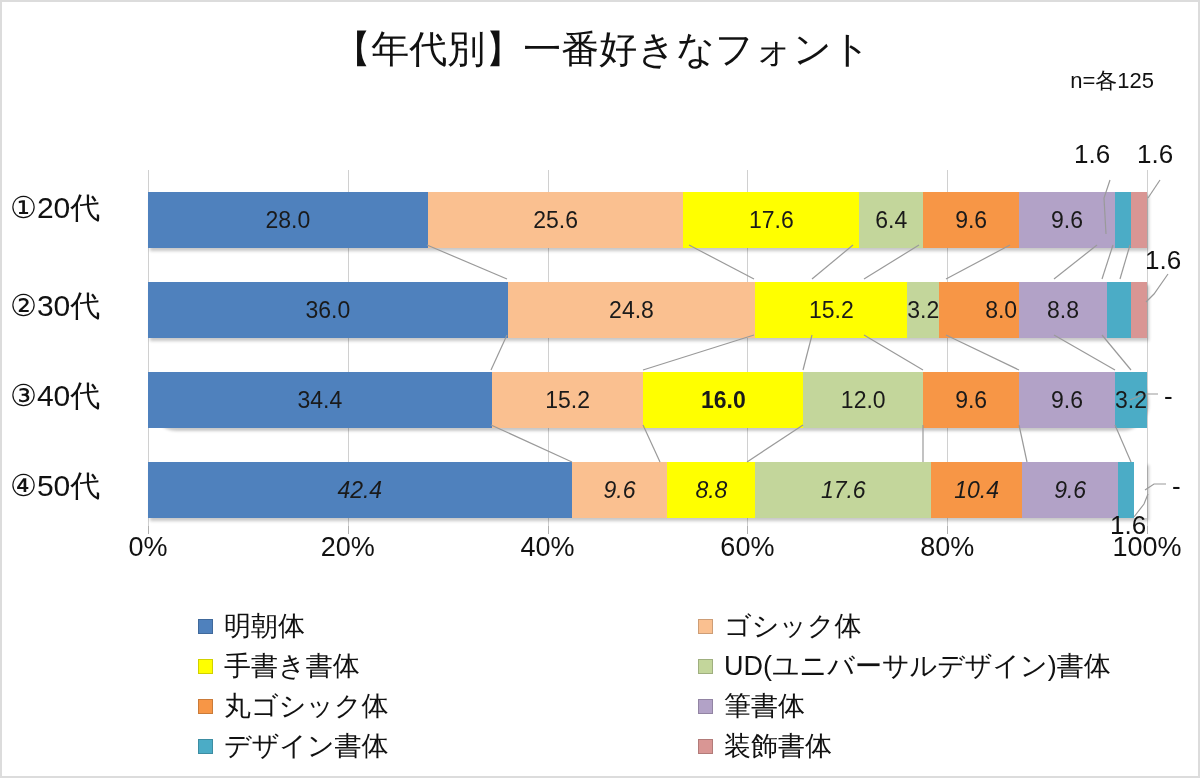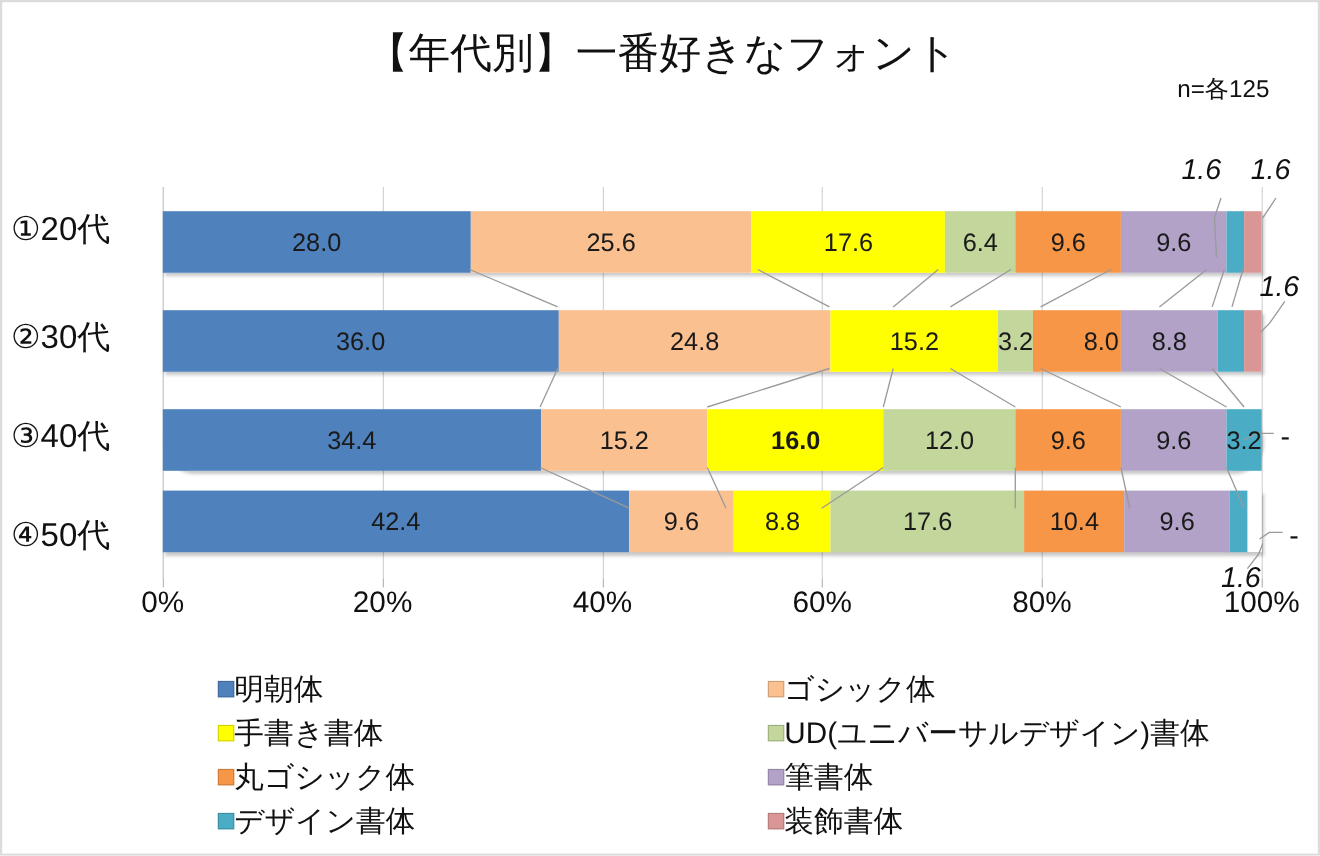--- a/index.html
+++ b/index.html
@@ -116,21 +116,20 @@
     background: #b0b0b0;
     top: 524px;
   }
 
   
   .callout {
     position: absolute;
     font-size: 26px;
     color: #111111;
     white-space: nowrap;
-    font-style: italic;
   }
   .dash-label {
     position: absolute;
     font-size: 26px;
     color: #111111;
     white-space: nowrap;
   }
   #leaders {
     position: absolute;
     left: 0;
@@ -147,21 +146,21 @@
     top: 604px;
     width: 960px;
     display: grid;
     grid-template-columns: 500px 460px;
     grid-auto-rows: 40px;
     align-items: center;
   }
   .legend-item {
     display: flex;
     align-items: center;
-    gap: 0;
+    gap: 11px;
     font-size: 27px;
     color: #111111;
     white-space: nowrap;
   }
   .legend-swatch {
     width: 15px;
     height: 15px;
     flex: 0 0 15px;
     border: 1px solid rgba(0,0,0,0.18);
     box-sizing: border-box;
@@ -251,21 +250,21 @@
           <div class="seg" style="width: 95.904px; background: rgb(247, 150, 70);">
             <span class="seg-val">9.6</span>
           </div>
           <div class="seg" style="width: 95.904px; background: rgb(178, 162, 199);">
             <span class="seg-val">9.6</span>
           </div>
           <div class="seg" style="width: 31.968px; background: rgb(75, 172, 198);">
             <span class="seg-val">3.2</span>
           </div>
         </div>
-        <div class="bar-row" style="top: 276px;">
+        <div class="bar-row" style="top: 292px; font-style: italic;">
           <div class="seg" style="width: 423.576px; background: rgb(79, 129, 189);">
             <span class="seg-val">42.4</span>
           </div>
           <div class="seg" style="width: 95.904px; background: rgb(250, 192, 144);">
             <span class="seg-val">9.6</span>
           </div>
           <div class="seg" style="width: 87.912px; background: rgb(255, 255, 0);">
             <span class="seg-val">8.8</span>
           </div>
           <div class="seg" style="width: 175.824px; background: rgb(195, 214, 155);">

